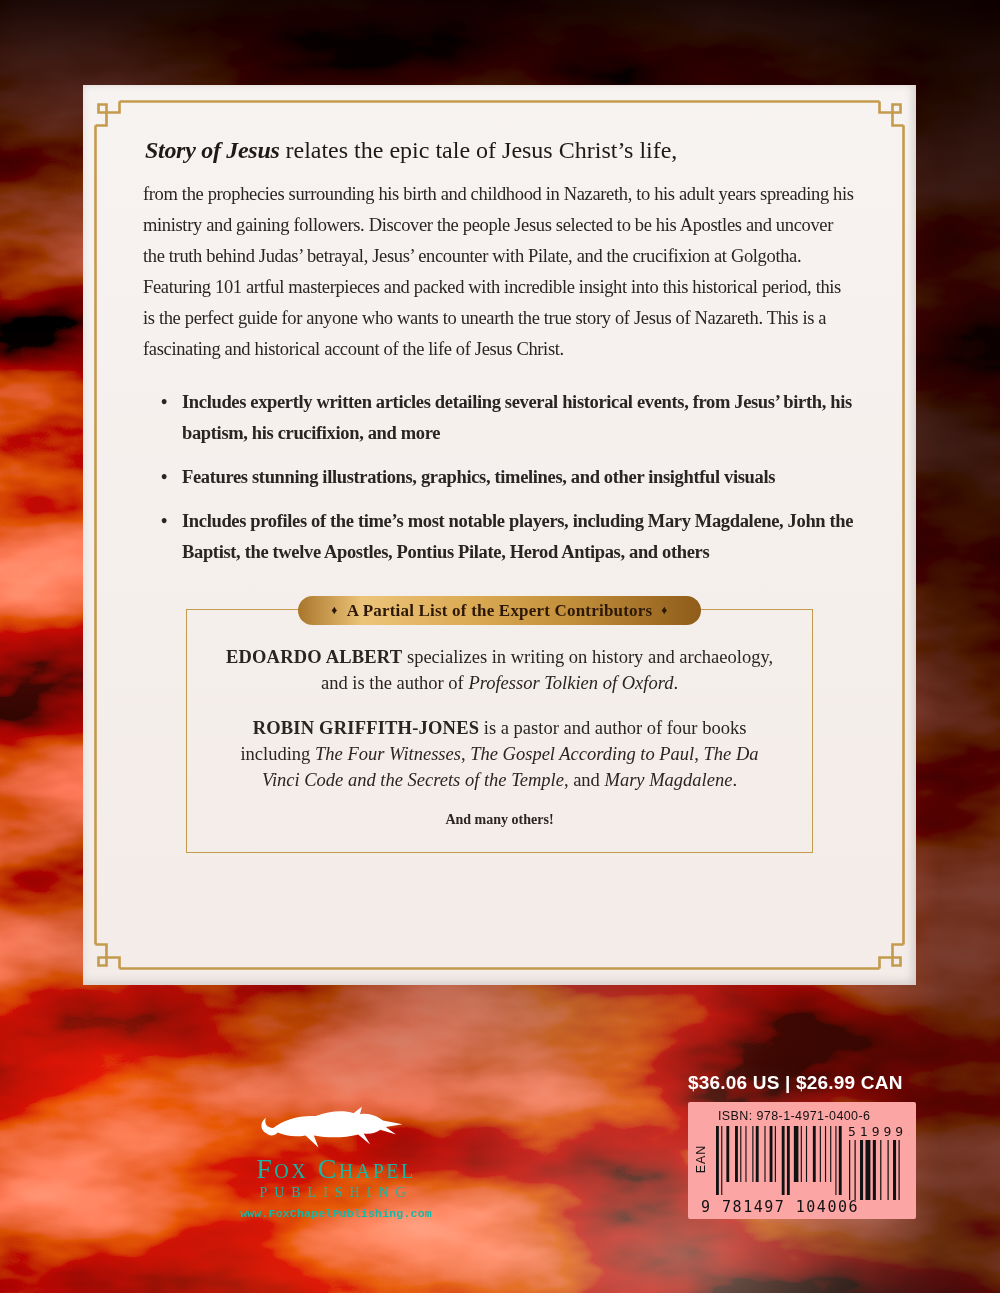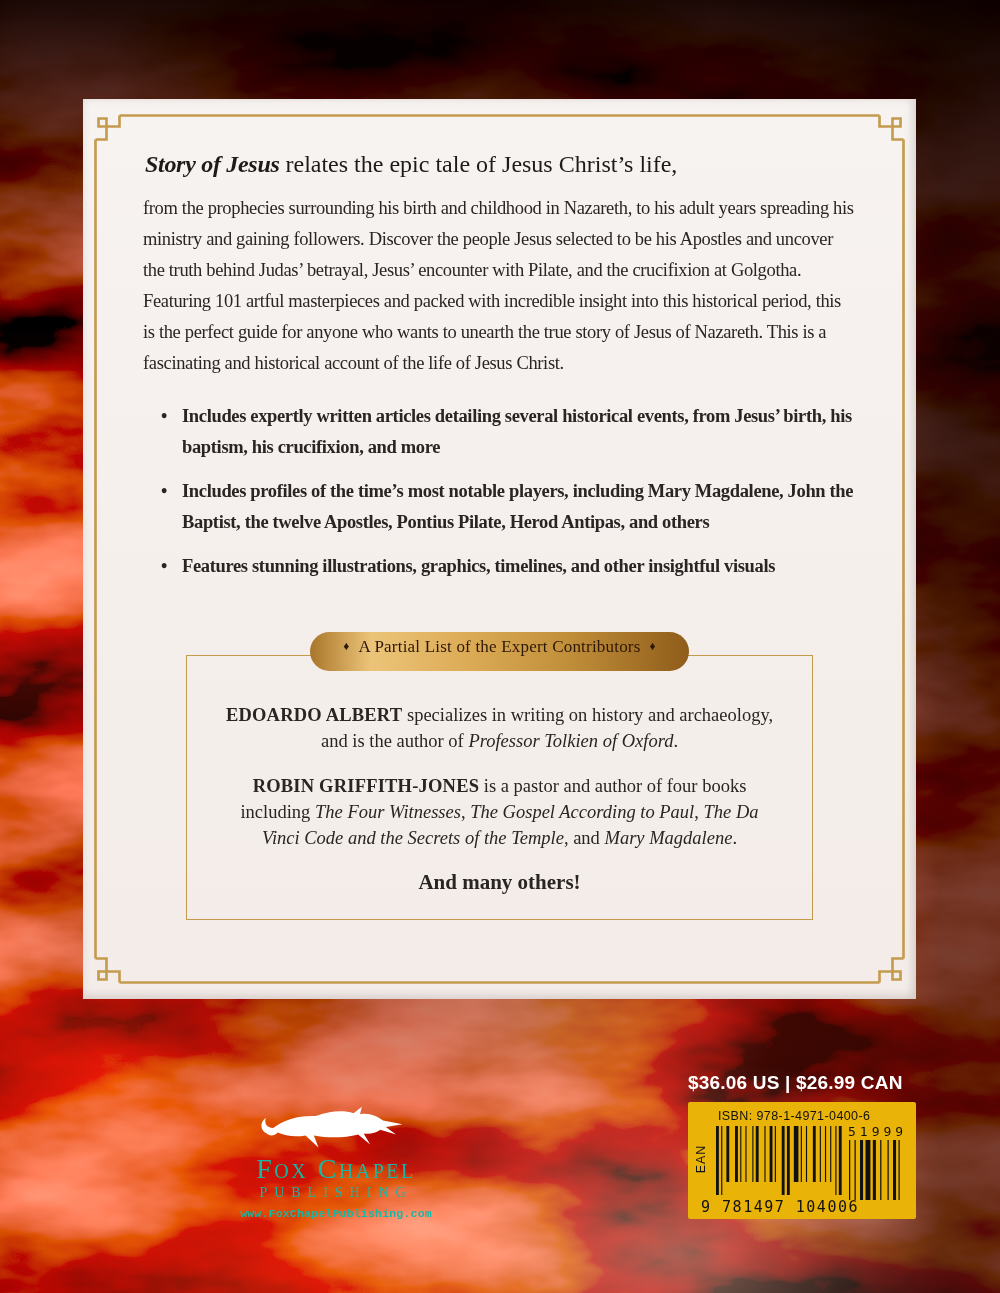--- a/index.html
+++ b/index.html
@@ -14,53 +14,53 @@
     radial-gradient(330px 210px at 55% 78%, rgba(195,145,122,.42), transparent 70%),
     radial-gradient(660px 430px at 88% 80%, rgba(185,22,6,.48), transparent 72%),
     radial-gradient(520px 360px at 3% 45%, rgba(175,20,8,.62), transparent 70%),
     linear-gradient(115deg, transparent 55%, rgba(195,28,8,.22) 67%, transparent 80%);}
   .bg-shade{position:absolute;inset:0;background:
     linear-gradient(180deg, rgba(8,0,0,.92), rgba(8,0,0,.62) 10%, rgba(8,0,0,.28) 19%, rgba(0,0,0,0) 30%),
     linear-gradient(90deg, rgba(0,0,0,0) 72%, rgba(8,0,0,.55) 94%),
     radial-gradient(700px 520px at 96% 33%, rgba(5,0,0,.55), transparent 72%),
     radial-gradient(620px 300px at 40% 72%, rgba(10,0,0,.35), transparent 70%);}
   
-  .panel{position:absolute;left:83px;top:99px;width:833px;height:900px;
+  .panel{position:absolute;left:83px;top:85px;width:833px;height:900px;
          background:linear-gradient(180deg,#f7f3f0,#f3ece9);
          box-shadow:inset -4px 0 8px rgba(40,20,15,.10), inset 0 -5px 10px rgba(40,20,15,.07);
          color:#262120;box-sizing:border-box;padding:48px 60px 0;}
   .frame{position:absolute;inset:0;width:833px;height:900px;pointer-events:none;}
   .headline{font-size:24px;line-height:1.25;white-space:nowrap;margin:2px 0 14px 2px;color:#1f1a18;}
   .headline .lead{font-weight:bold;font-style:italic;letter-spacing:-.3px;}
   .desc{font-size:18.5px;line-height:31px;letter-spacing:-.35px;margin:0 0 22px;width:712px;color:#2a2523;}
   .bullets{list-style:none;margin:0 0 0 12px;padding:0;width:700px;}
   .bullet{position:relative;padding-left:27px;margin-bottom:13px;font-size:18.5px;line-height:31px;
           letter-spacing:-.35px;color:#2a2523;font-weight:bold;}
   .bullet::before{content:"•";position:absolute;left:6px;top:0;font-size:18px;}
   
-  .contrib-banner{position:relative;z-index:2;width:fit-content;margin:50px auto -16px;
-      padding:5px 24px 14px;border-radius:999px;
+  .contrib-banner{position:relative;z-index:2;width:fit-content;margin:28px auto -16px;
+      padding:5px 24px 4px;border-radius:999px;
       background:linear-gradient(90deg,#a9762b 0%,#ecc479 16%,#dcab55 42%,#c18f3a 68%,#8f5c1a 100%);
-      color:#2d1808;font-weight:normal;font-size:17px;letter-spacing:.2px;white-space:nowrap;}
+      color:#2d1808;font-weight:bold;font-size:17px;letter-spacing:.2px;white-space:nowrap;}
   .contrib-banner .dmd{font-size:12px;padding:0 9px;position:relative;top:-2px;}
   .contrib-box{margin:0 43px;border:1.5px solid #c49a4d;text-align:center;
       padding:34px 38px 24px;color:#2a2523;}
-  .entry{font-size:18.5px;line-height:26px;margin:12px 0 19px;}
+  .entry{font-size:18.5px;line-height:26px;margin:0 0 19px;}
   .seg-bold{font-weight:bold;letter-spacing:.2px;}
   .seg-italic{font-style:italic;}
-  .entry-footer{font-weight:bold;font-size:21px;margin:12px 0 0;}
+  .entry-footer{font-weight:bold;font-size:14px;margin:12px 0 0;}
   
   .logo{position:absolute;left:236px;top:1104px;width:200px;text-align:center;color:#14b8a6;}
   .logo svg{display:block;margin:0 auto 2px;}
   .logo-name{font-variant:small-caps;font-size:28px;letter-spacing:2.5px;line-height:30px;}
   .logo-sub{font-family:"Liberation Serif",serif;font-size:14px;letter-spacing:7px;margin-top:1px;}
   .logo-url{font-family:Liberation Mono, monospace;font-weight:bold;font-size:11.5px;margin-top:6px;letter-spacing:.2px;}
   .price{position:absolute;left:688px;top:1072px;color:#fff;font-family:"Liberation Sans",sans-serif;
          font-weight:bold;font-size:19px;letter-spacing:.2px;}
-  .barcode{position:absolute;left:688px;top:1102px;width:228px;height:117px;background:#eab308;border-radius:2px;}
+  .barcode{position:absolute;left:688px;top:1102px;width:228px;height:117px;background:#fca5a5;border-radius:2px;}
   .isbn{position:absolute;top:7px;left:30px;font-family:"Liberation Sans",sans-serif;font-size:12.5px;
         color:#111;letter-spacing:.4px;}
   .ean{position:absolute;left:-4px;top:50px;width:34px;text-align:center;color:#111;
        font-family:"Liberation Sans",sans-serif;font-size:12.5px;transform:rotate(-90deg);letter-spacing:1px;}
   .bars-main{position:absolute;left:28px;top:24px;}
   .digits-main{position:absolute;left:12px;top:96px;width:160px;text-align:center;color:#111;
        font-family:"DejaVu Sans Mono",monospace;font-size:15px;letter-spacing:1.5px;white-space:nowrap;}
   .digits-addon{position:absolute;left:160px;top:22px;width:58px;text-align:left;color:#111;
        font-family:"DejaVu Sans Mono",monospace;font-size:13px;letter-spacing:4px;}
   .bars-addon{position:absolute;left:161px;top:38px;}
@@ -90,22 +90,22 @@
         <use href="#cnr" transform="translate(833,900) scale(-1,-1)"></use>
       </g>
     </svg>
 
     <div class="headline"><span class="lead">Story of Jesus</span><span> relates the epic tale of Jesus Christ’s life,</span></div>
 
     <p class="desc">from the prophecies surrounding his birth and childhood in Nazareth, to his adult years spreading his ministry and gaining followers. Discover the people Jesus selected to be his Apostles and uncover the truth behind Judas’ betrayal, Jesus’ encounter with Pilate, and the crucifixion at Golgotha. Featuring 101 artful masterpieces and packed with incredible insight into this historical period, this is the perfect guide for anyone who wants to unearth the true story of Jesus of Nazareth. This is a fascinating and historical account of the life of Jesus Christ.</p>
 
     <ul class="bullets">
         <li class="bullet">Includes expertly written articles detailing several historical events, from Jesus’ birth, his baptism, his crucifixion, and more</li>
+        <li class="bullet">Features stunning illustrations, graphics, timelines, and other insightful visuals</li>
         <li class="bullet">Includes profiles of the time’s most notable players, including Mary Magdalene, John the Baptist, the twelve Apostles, Pontius Pilate, Herod Antipas, and others</li>
-        <li class="bullet">Features stunning illustrations, graphics, timelines, and other insightful visuals</li>
       </ul>
 
     <div class="contrib-banner"><span class="dmd">♦</span><span>A Partial List of the Expert Contributors</span><span class="dmd">♦</span></div>
 
     <div class="contrib-box">
       <p class="entry"><span class="seg-bold">EDOARDO ALBERT</span><span class="seg-normal"> specializes in writing on history and archaeology, and is the author of </span><span class="seg-italic">Professor Tolkien of Oxford</span><span class="seg-normal">.</span></p>
       <p class="entry"><span class="seg-bold">ROBIN GRIFFITH-JONES</span><span class="seg-normal"> is a pastor and author of four books including </span><span class="seg-italic">The Four Witnesses</span><span class="seg-normal">, </span><span class="seg-italic">The Gospel According to Paul</span><span class="seg-normal">, </span><span class="seg-italic">The Da Vinci Code and the Secrets of the Temple</span><span class="seg-normal">, and </span><span class="seg-italic">Mary Magdalene</span><span class="seg-normal">.</span></p>
       <p class="entry-footer">And many others!</p>
     </div>
   </div>

